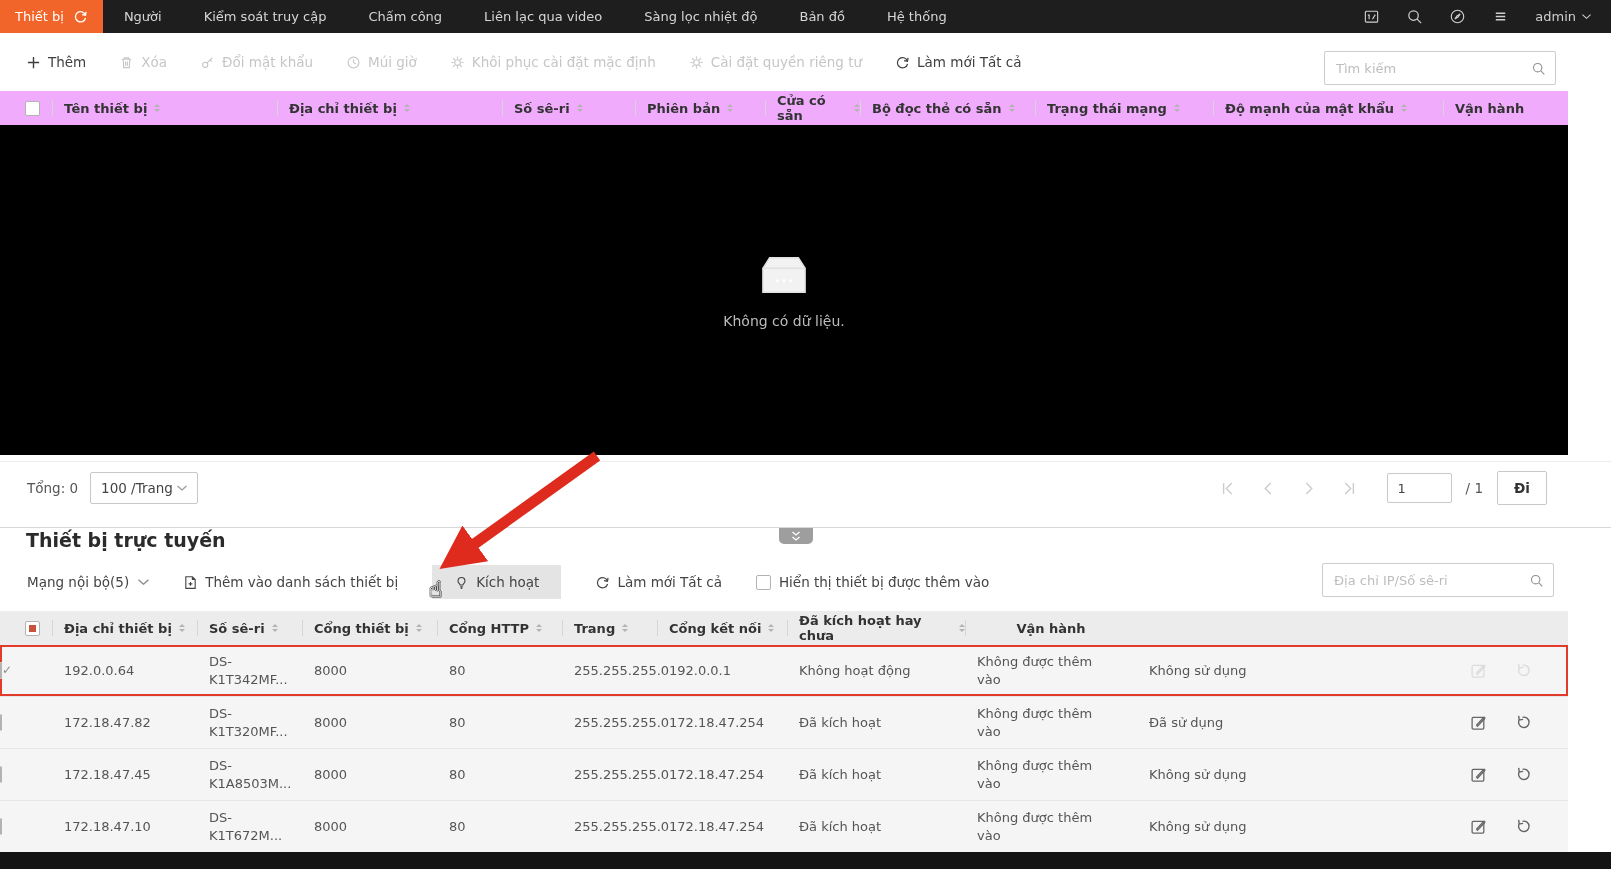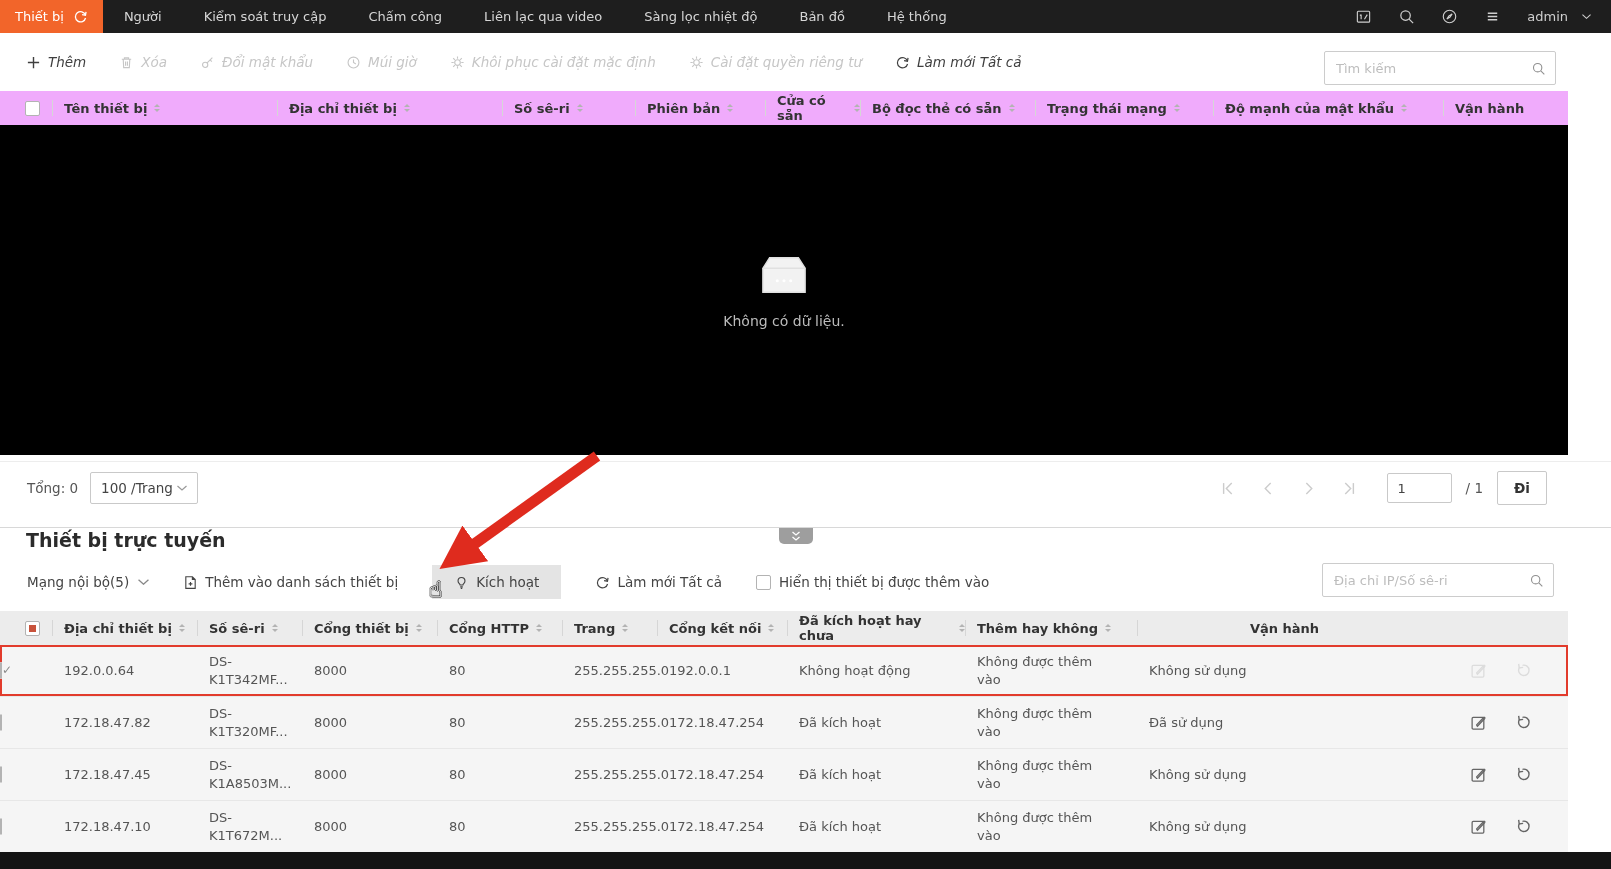--- a/index.html
+++ b/index.html
@@ -9,25 +9,25 @@
   svg{display:block;}
 
   
   .topnav{position:absolute;top:0;left:0;right:0;height:33px;background:#1e1e1e;
           display:flex;align-items:stretch;font-size:13px;color:#d6d6d6;z-index:5;}
   .nav-tabs{display:flex;align-items:stretch;}
   .nav-tab{display:flex;align-items:center;padding:0 21px;cursor:pointer;white-space:nowrap;}
   .nav-tab.active{background:#f2652a;color:#fff;gap:9px;padding:0 15px;}
   .nav-right{margin-left:auto;display:flex;align-items:center;gap:26px;padding-right:20px;color:#cfcfcf;}
   .nav-right .ic{width:17px;height:17px;}
-  .nav-user{display:flex;align-items:center;gap:14px;}
+  .nav-user{display:flex;align-items:center;gap:6px;}
 
   
   .toolbar1{position:absolute;top:33px;left:0;right:0;height:58px;background:#fff;
-            display:flex;align-items:center;gap:33px;padding-left:26px;font-size:13.5px;color:#3f3f3f;font-style:italic;}
+            display:flex;align-items:center;gap:33px;padding-left:26px;font-size:13.5px;color:#3f3f3f;}
   .tbtn{display:flex;align-items:center;gap:7px;cursor:pointer;white-space:nowrap;}
   .tbtn.disabled{color:#c6c6c6;}
   .search-box{position:absolute;top:51px;right:55px;width:232px;height:30px;border:1px solid #ccc;
               border-radius:2px;display:flex;align-items:center;padding:16px 9px;background:#fff;box-sizing:border-box;}
   .search-box input{border:none;outline:none;flex:1;font-size:13px;color:#555;font-family:inherit;background:transparent;}
   .search-box input::placeholder{color:#bdbdbd;}
   .search-box .ic{color:#8f8f8f;}
 
   
   .thead{position:absolute;left:0;width:1568px;height:34px;background:#f0abfc;
@@ -476,27 +476,20 @@
         <i class="dn"></i>
       </span>
     </div>
   <div class="hc">
       <span>Đã kích hoạt hay chưa</span>
       <span class="sort">
         <i class="up"></i>
         <i class="dn"></i>
       </span>
     </div>
-  <div class="hc">
-      <span>Thêm hay không</span>
-      <span class="sort">
-        <i class="up"></i>
-        <i class="dn"></i>
-      </span>
-    </div>
   <div class="hc center">
       <span>Vận hành</span>
     </div>
 </div>
 
 <div class="rows">
 
   <div class="row grid2 selected">
     <div class="cell" style="padding-left:0;"><span class="cb checked"></span></div>
     <div class="cell">192.0.0.64</div>

